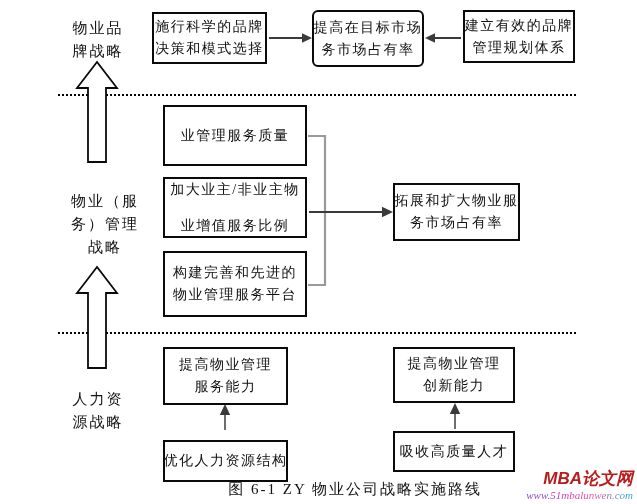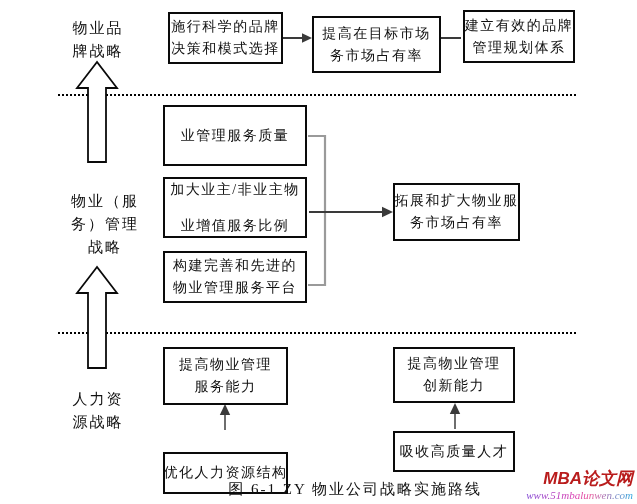--- a/index.html
+++ b/index.html
@@ -86,54 +86,54 @@
   <div class="side-label" style="left:65px;top:190px;width:80px;">
     <div>物业（服</div>
     <div>务）管理</div>
     <div>战略</div>
   </div>
   <div class="side-label" style="left:60px;top:388px;width:76px;text-align:center;">
     <div>人力资</div>
     <div>源战略</div>
   </div>
 
-  <div class="box" style="left:168px;top:12px;width:115px;height:52px;">
+  <div class="box" style="left:152px;top:12px;width:115px;height:52px;">
     <span>施行科学的品牌</span>
     <span>决策和模式选择</span>
   </div>
-  <div class="box" style="left:312px;top:16px;width:129px;height:57px;">
+  <div class="box" style="left:312px;top:10px;width:112px;height:57px;border-radius:6px;">
     <span>提高在目标市场</span>
     <span>务市场占有率</span>
   </div>
   <div class="box" style="left:463px;top:10px;width:112px;height:53px;">
     <span>建立有效的品牌</span>
     <span>管理规划体系</span>
   </div>
 
   <div class="box" style="left:163px;top:105px;width:144px;height:61px;">
     <span>业管理服务质量</span>
   </div>
   <div class="box" style="left:163px;top:177px;width:144px;height:61px;gap:14px;">
     <span>加大业主/非业主物</span>
     <span>业增值服务比例</span>
   </div>
-  <div class="box" style="left:163px;top:251px;width:144px;height:52px;">
+  <div class="box" style="left:163px;top:251px;width:144px;height:66px;">
     <span>构建完善和先进的</span>
     <span>物业管理服务平台</span>
   </div>
   <div class="box" style="left:393px;top:183px;width:127px;height:58px;">
     <span>拓展和扩大物业服</span>
     <span>务市场占有率</span>
   </div>
 
   <div class="box" style="left:163px;top:347px;width:125px;height:58px;">
     <span>提高物业管理</span>
     <span>服务能力</span>
   </div>
-  <div class="box" style="left:163px;top:452px;width:125px;height:42px;">
+  <div class="box" style="left:163px;top:440px;width:125px;height:42px;">
     <span>优化人力资源结构</span>
   </div>
   <div class="box" style="left:393px;top:347px;width:122px;height:56px;">
     <span>提高物业管理</span>
     <span>创新能力</span>
   </div>
   <div class="box" style="left:393px;top:431px;width:122px;height:41px;">
     <span>吸收高质量人才</span>
   </div>
 

